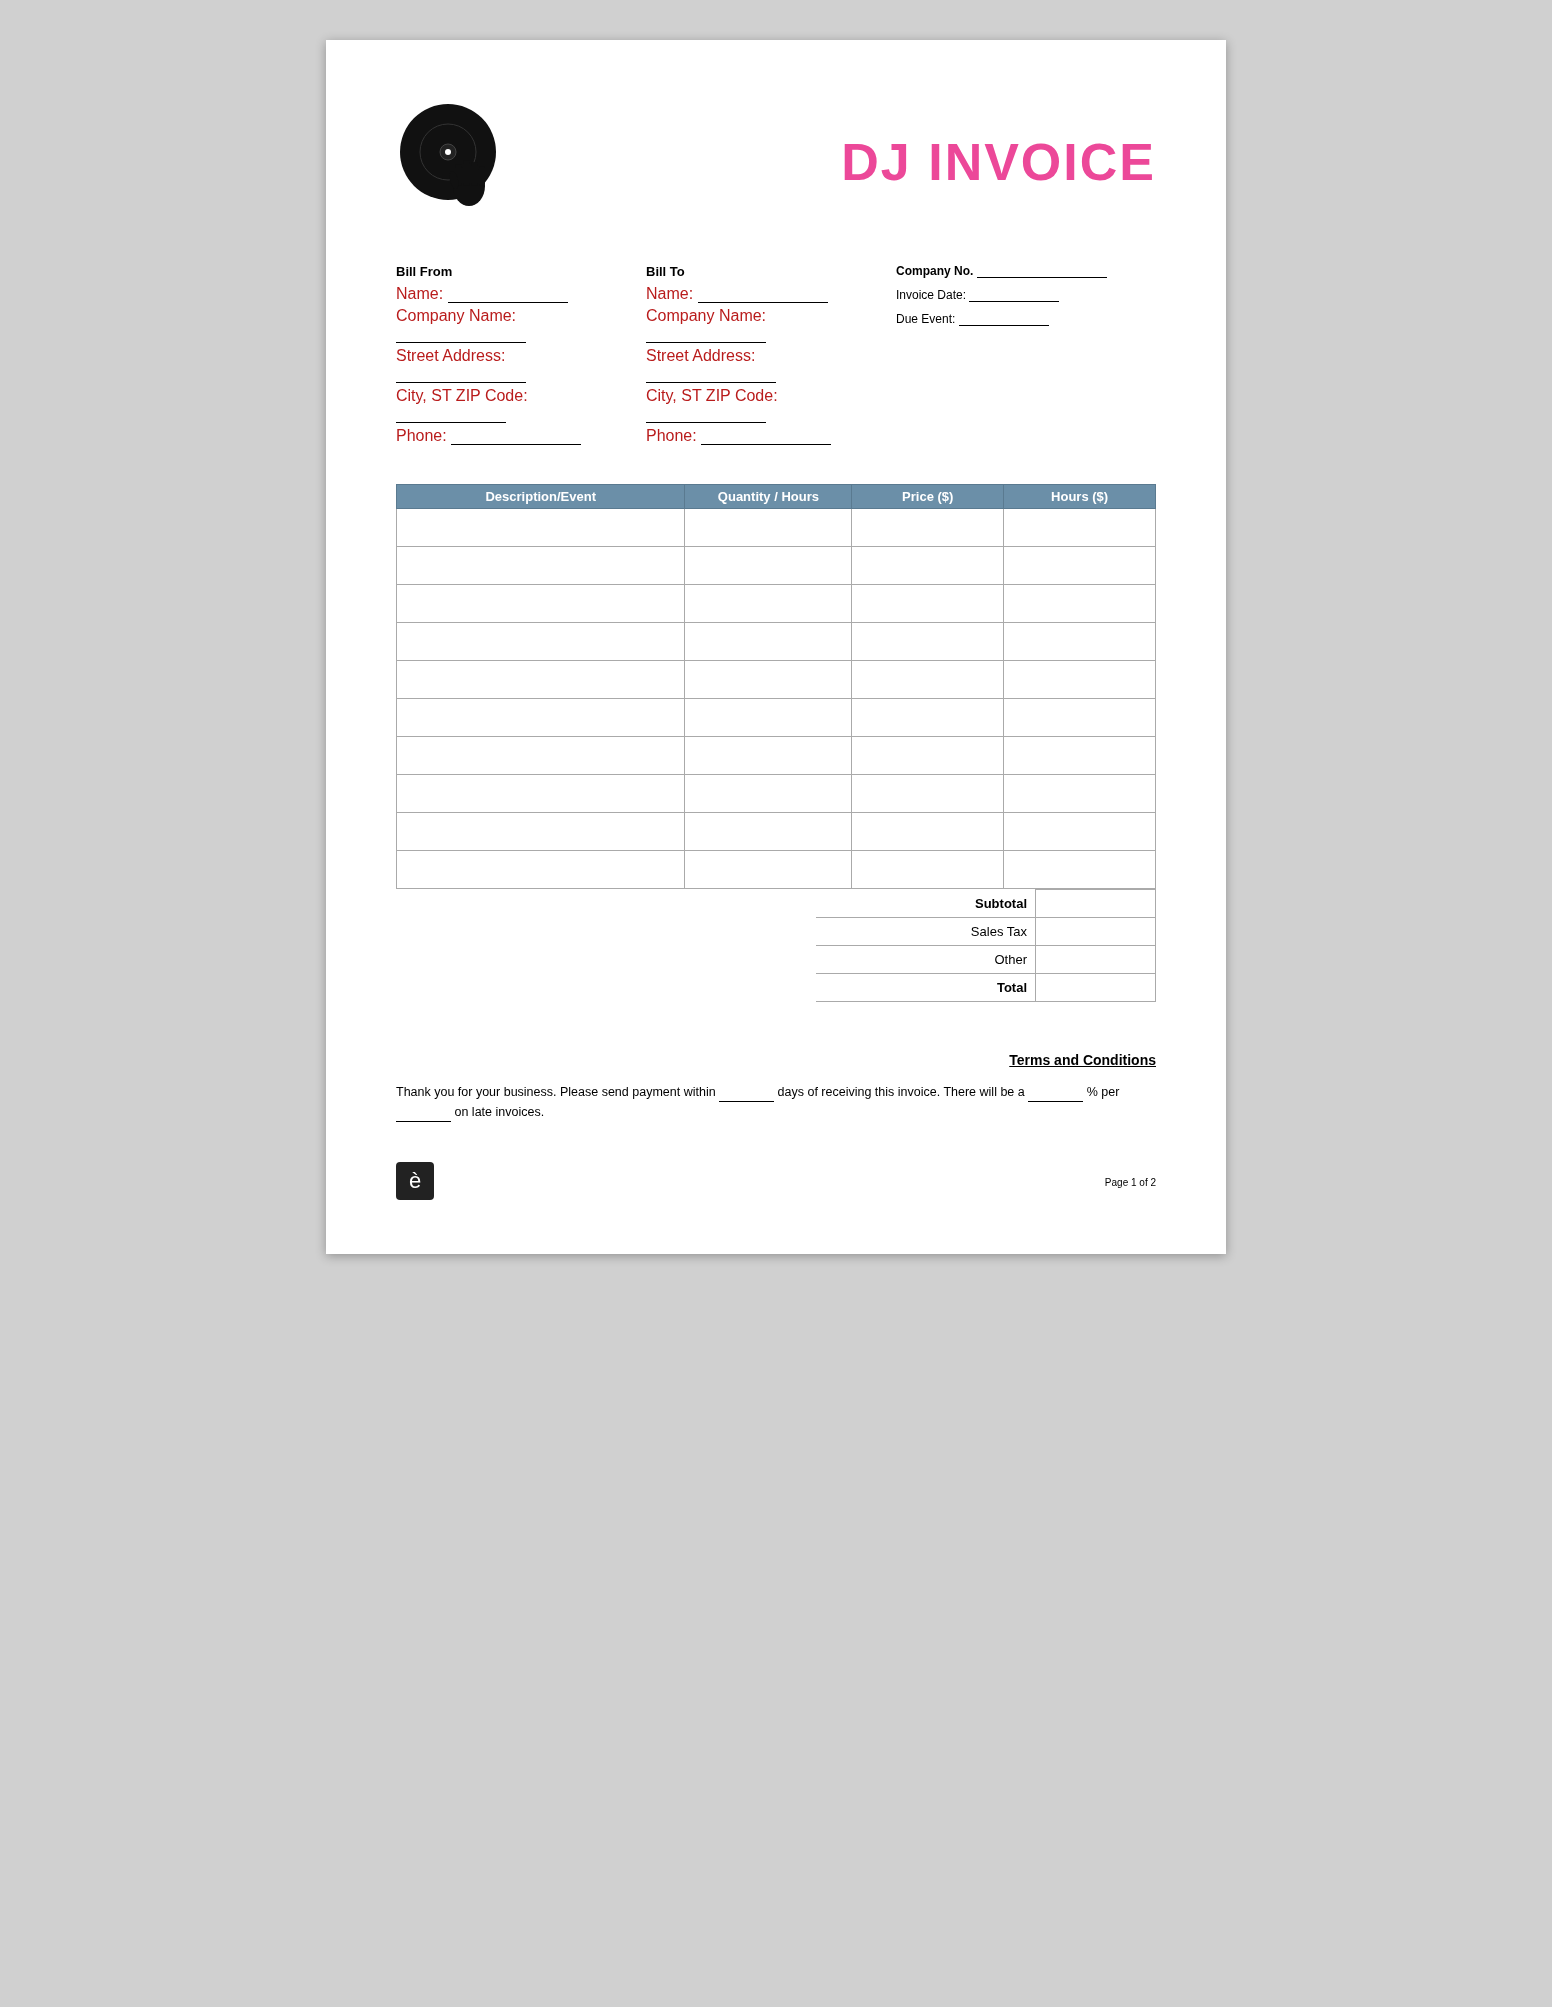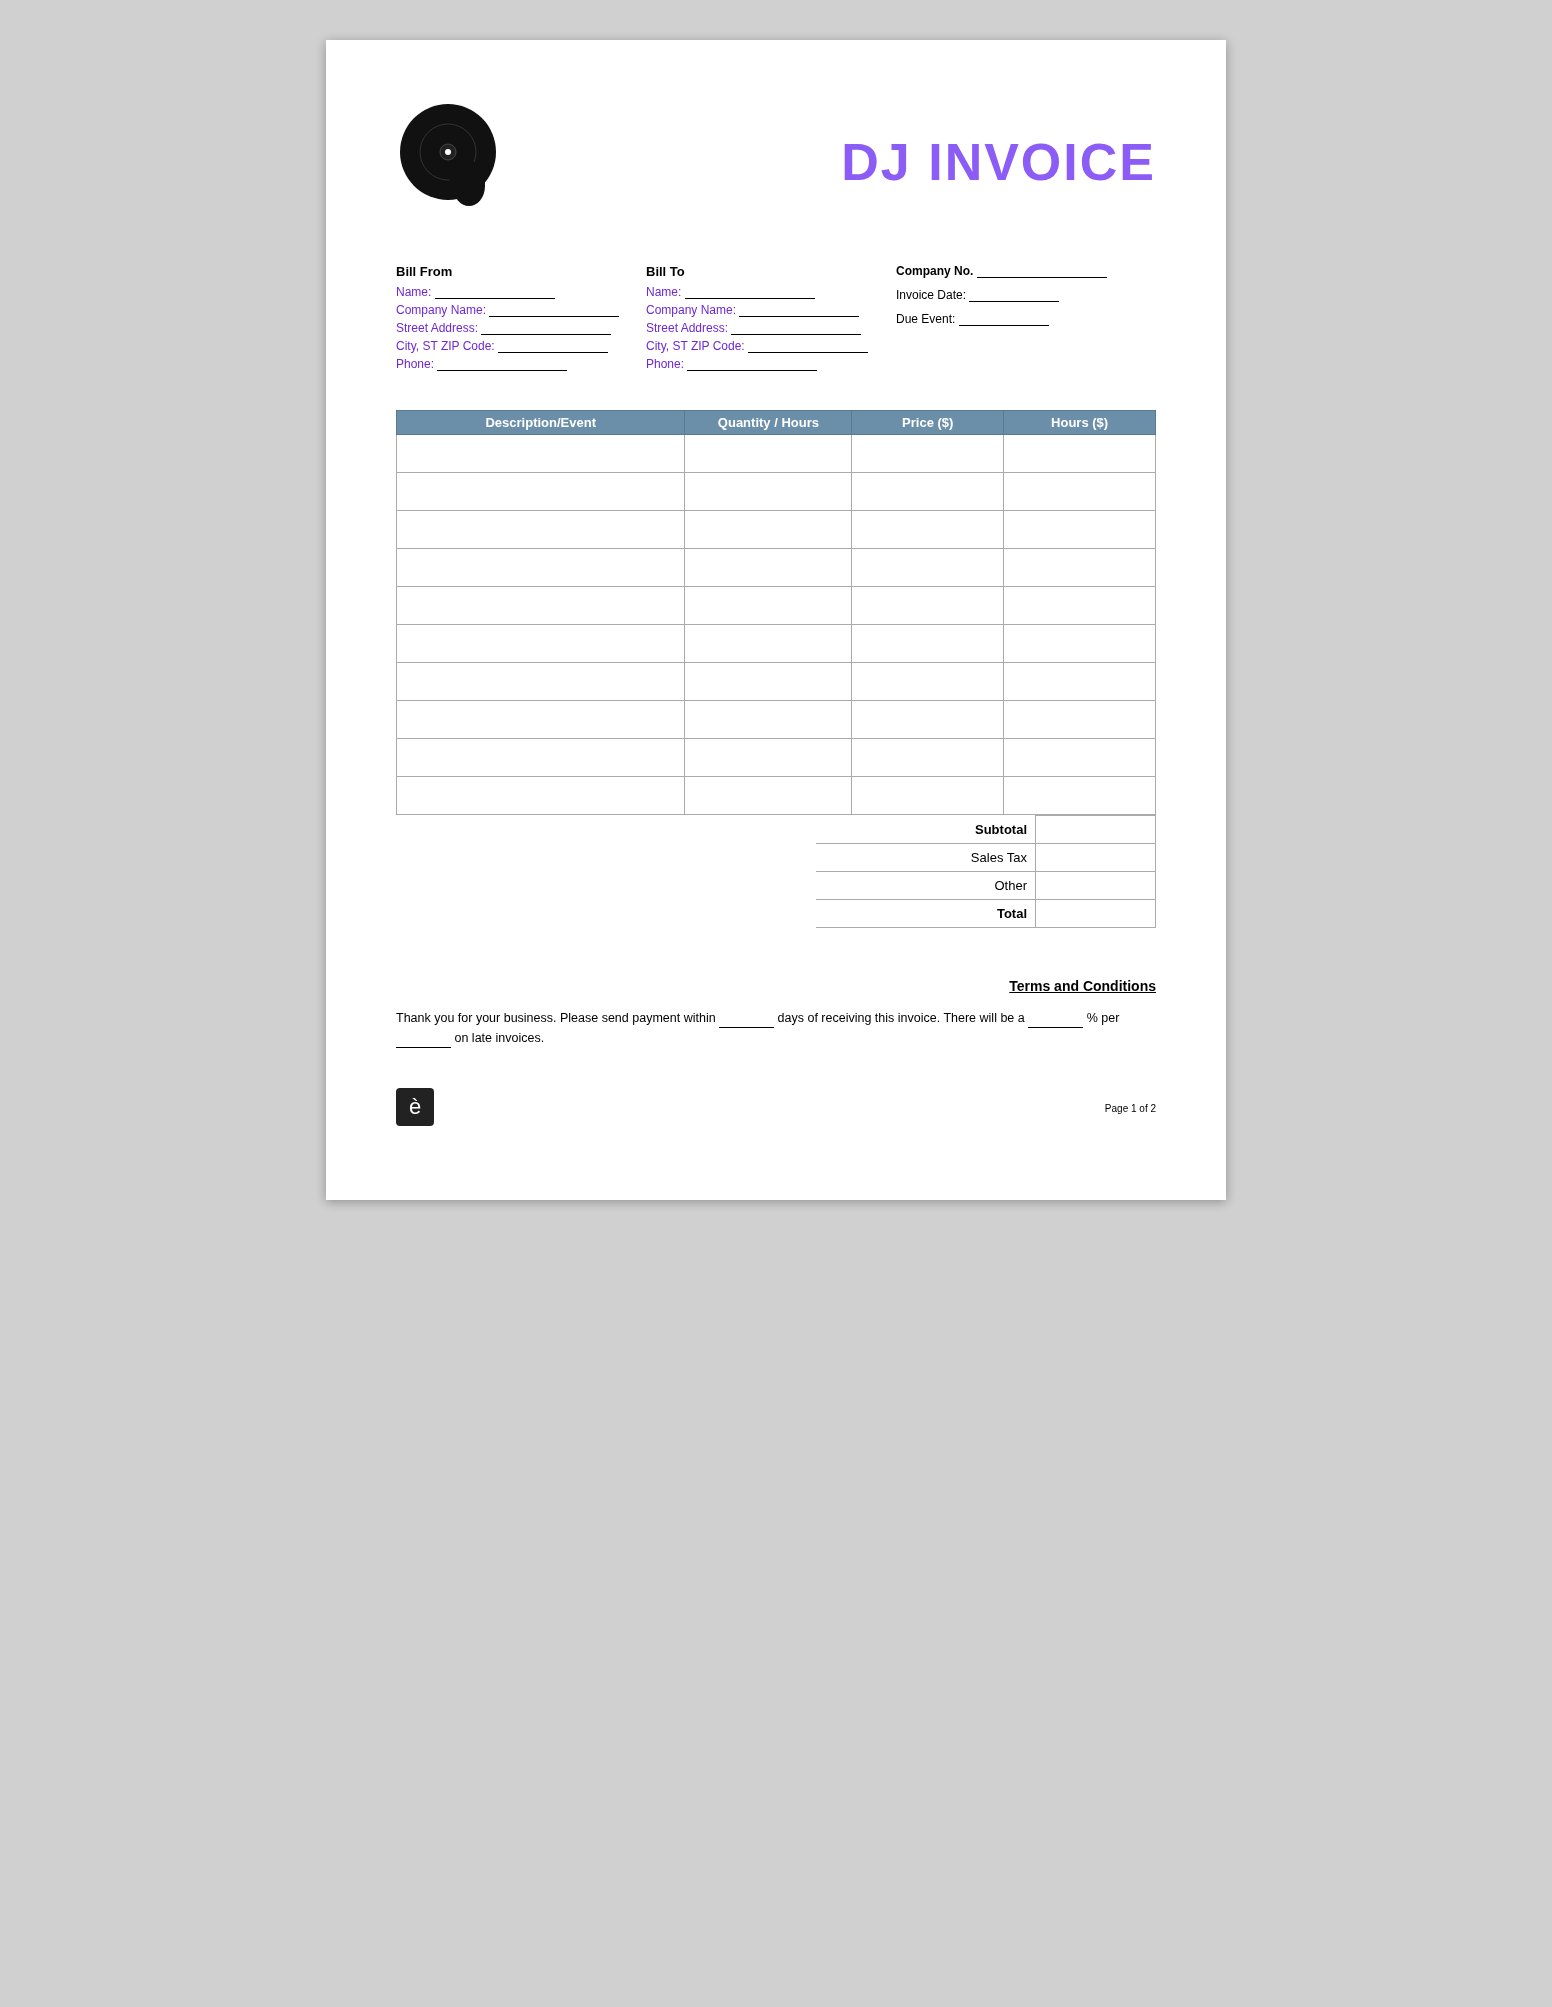--- a/index.html
+++ b/index.html
@@ -32,21 +32,21 @@
       width: 120px;
       height: 120px;
     }
     .title-area {
       flex: 1;
       text-align: right;
     }
     .invoice-title {
       font-size: 52px;
       font-weight: 900;
-      color: #8b5cf6;
+      color: #ec4899;
       letter-spacing: 2px;
     }
 
     
     .bill-section {
       display: flex;
       gap: 16px;
       margin-bottom: 35px;
       justify-content: space-between;
     }
@@ -55,23 +55,23 @@
     }
     .bill-col:last-child {
       flex: 0 0 260px;
     }
     .bill-heading {
       font-weight: bold;
       font-size: 13px;
       margin-bottom: 6px;
     }
     .bill-line {
-      font-size: 12px;
+      font-size: 16px;
       margin-bottom: 4px;
-      color: #6d28d9;
+      color: #b91c1c;
     }
     .bill-line .underline {
       display: inline-block;
       border-bottom: 1px solid #000;
       min-width: 120px;
       height: 14px;
       vertical-align: bottom;
     }
     .invoice-meta {
       font-size: 12px;

